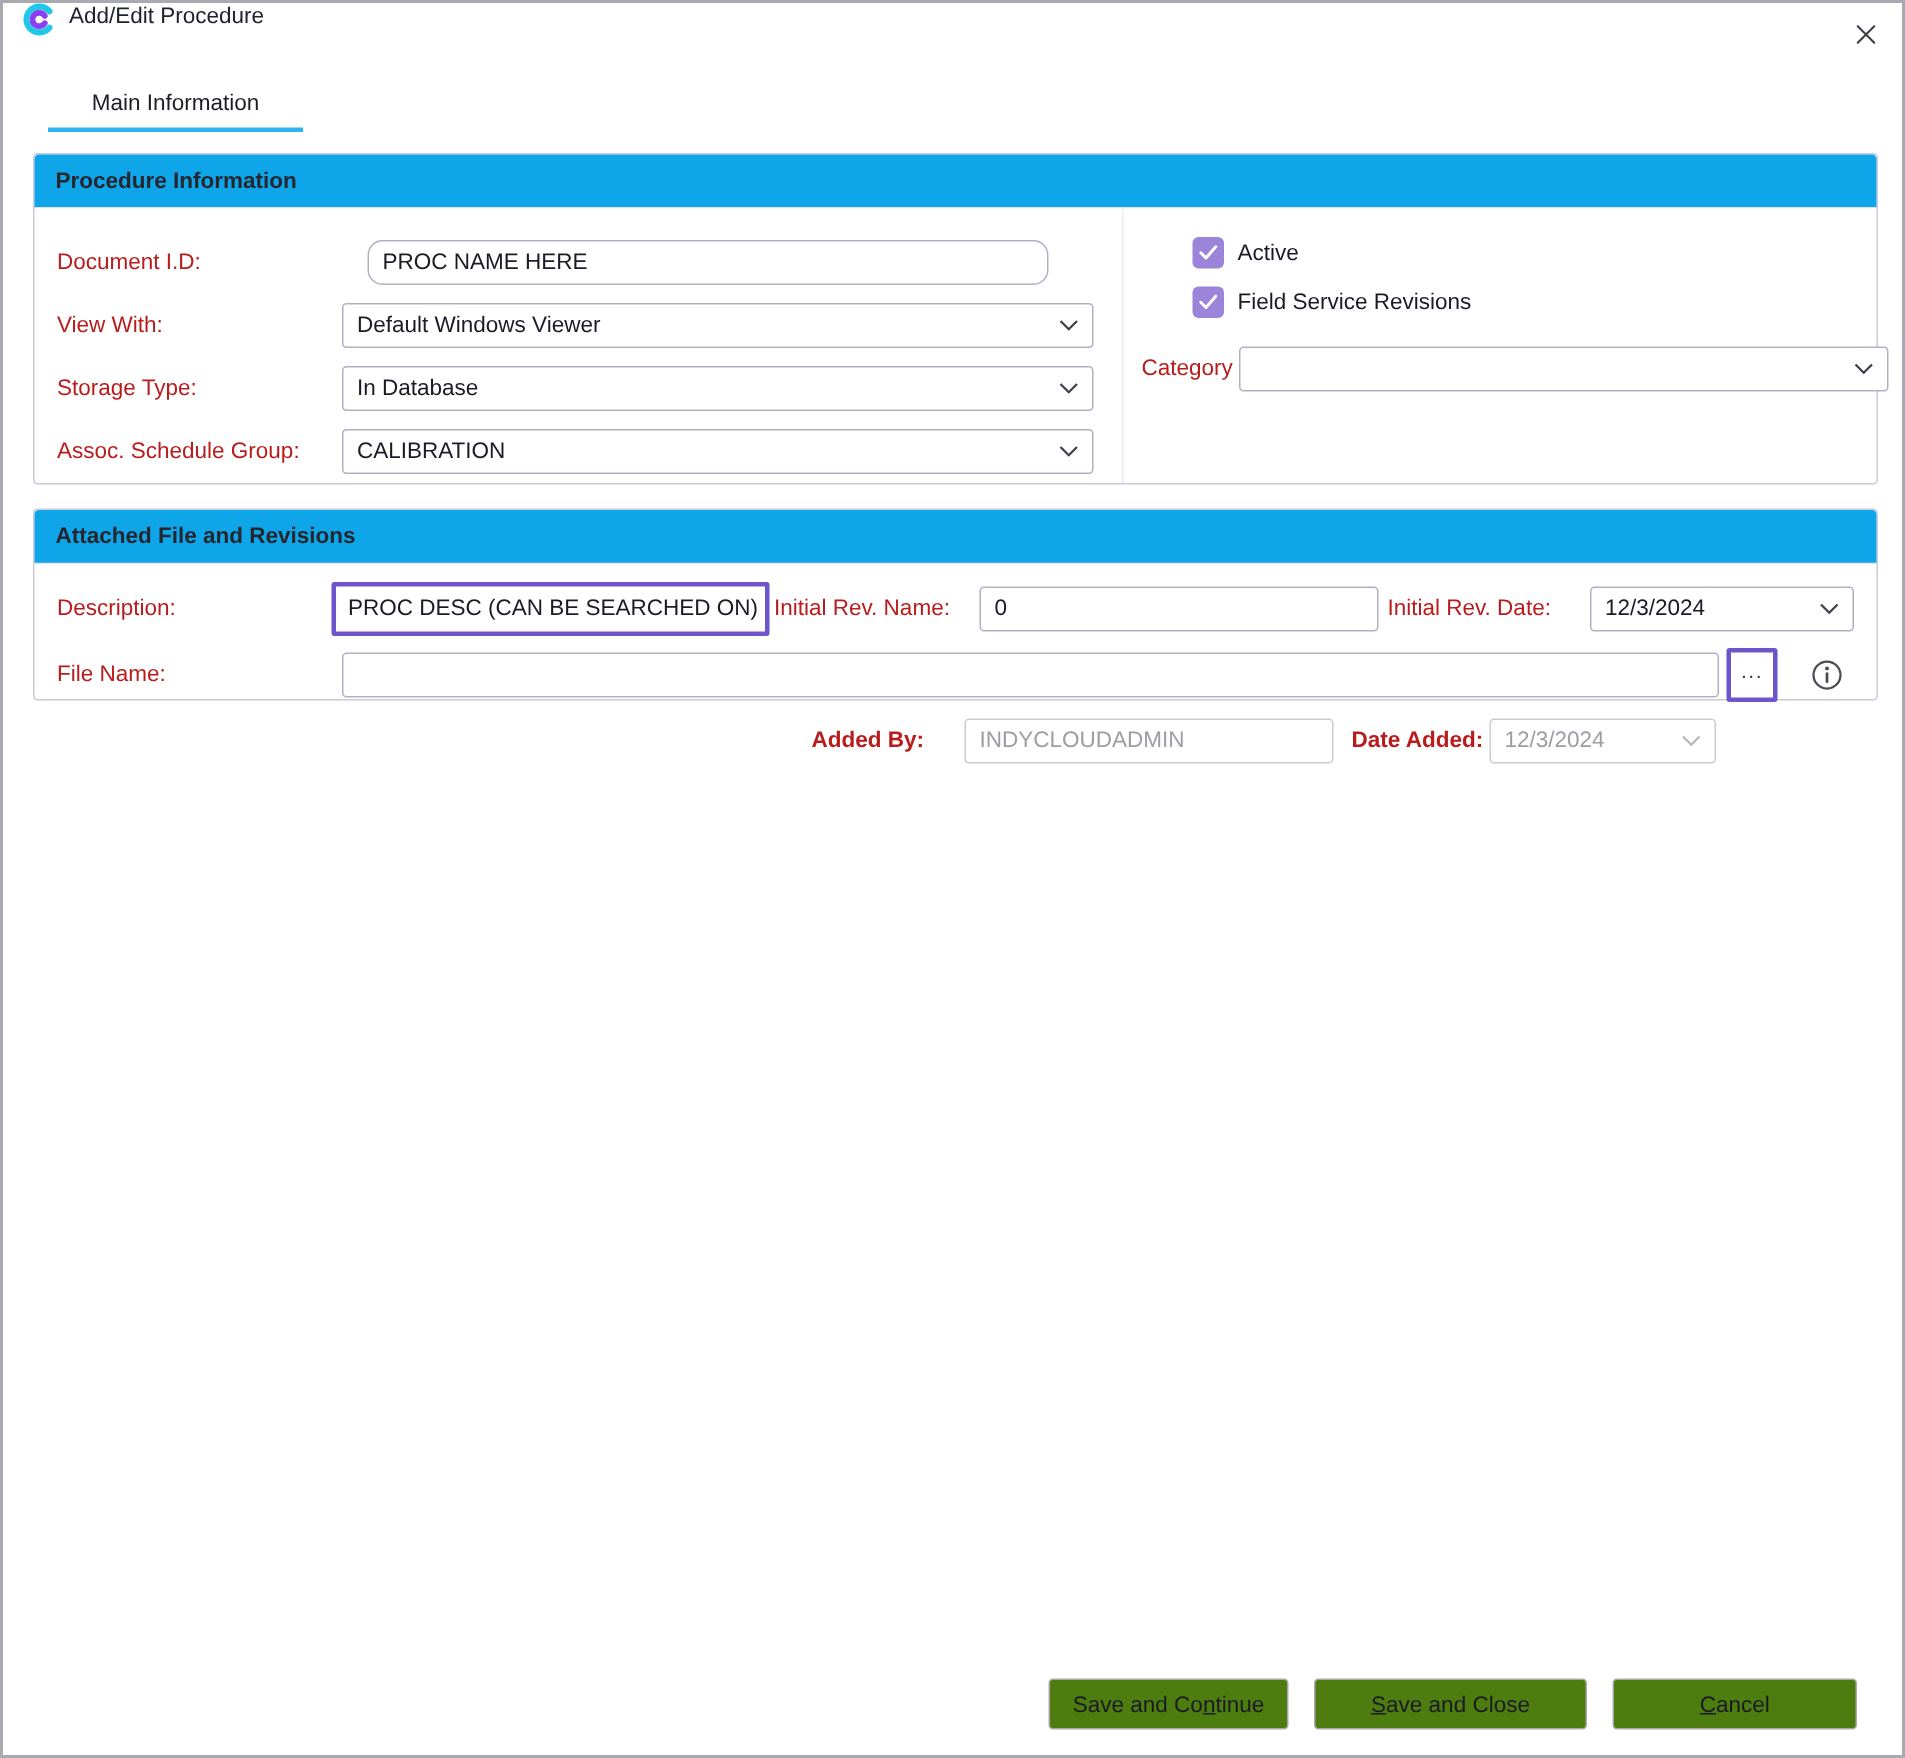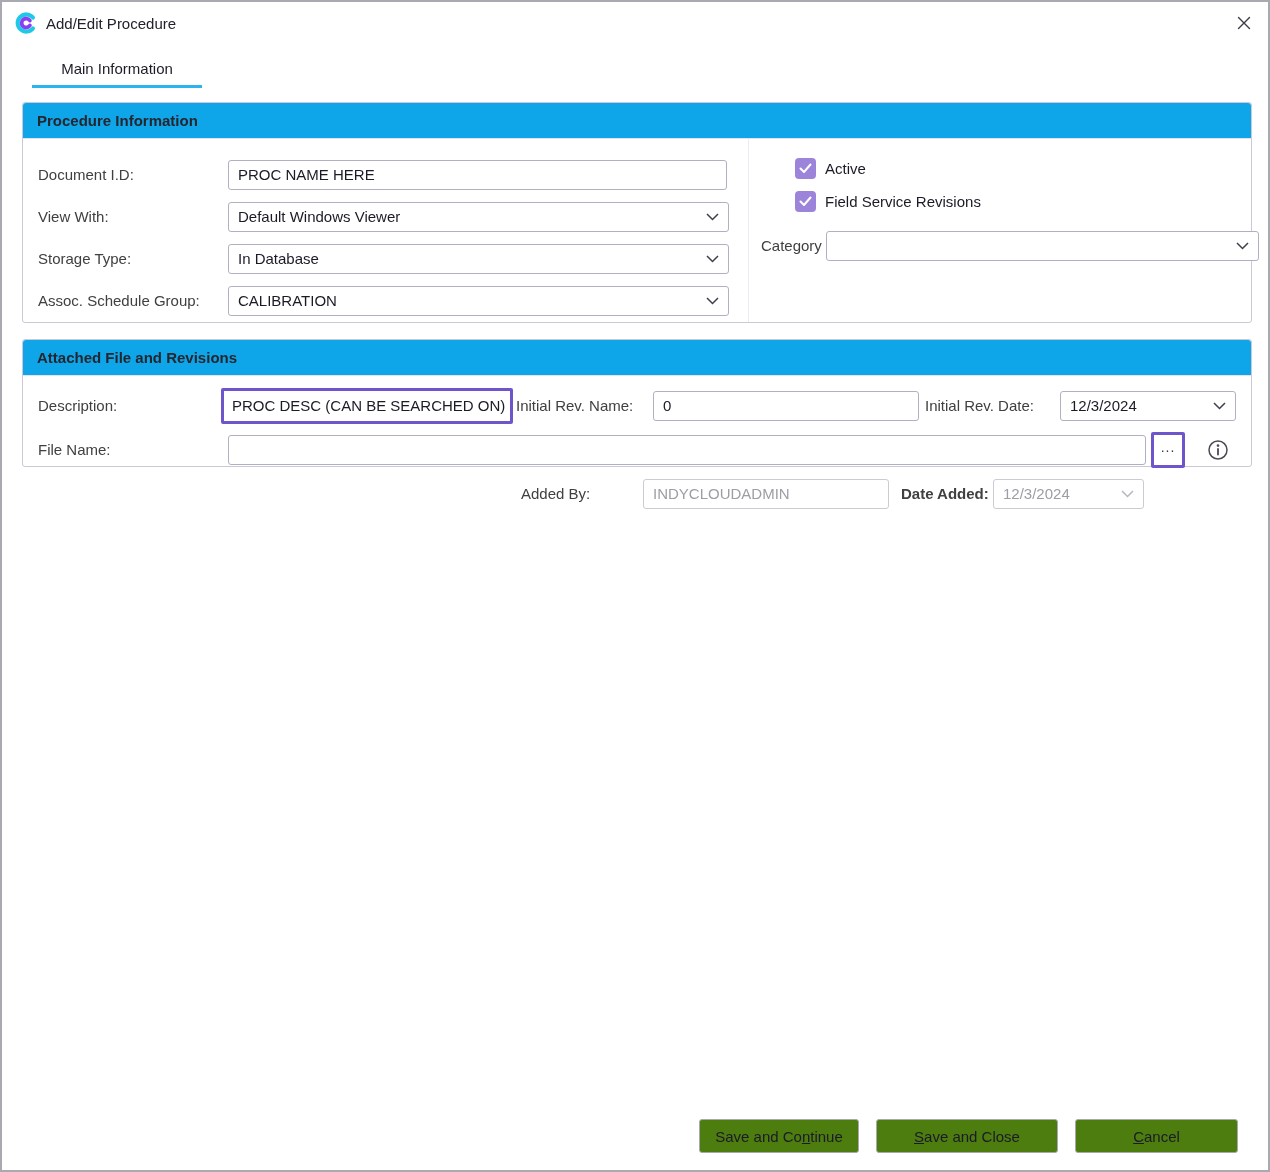--- a/index.html
+++ b/index.html
@@ -5,35 +5,35 @@
   * { box-sizing: border-box; }
   html,body { margin:0; padding:0; background:#e9e9ec; }
   body { font-family:"Liberation Sans","DejaVu Sans",sans-serif; font-size:15px; color:#1b1b26; }
 
   .window {
     position:relative; width:1270px; height:1172px; margin:0 auto;
     background:#ffffff; border:2px solid #a9a9b2;
   }
 
   
-  .titlebar { position:absolute; top:0; left:0; right:0; height:42px; display:flex; align-items:center; padding-left:13px; }
+  .titlebar { position:absolute; top:0; left:0; right:0; height:42px; display:flex; padding-left:13px; }
   .titlebar .logo { width:22px; height:22px; display:inline-flex; }
   .titlebar .title { margin-left:9px; font-size:15px; color:#22222c; }
   .close-btn { position:absolute; top:0; right:0; width:48px; height:42px; display:flex; align-items:center; justify-content:center; cursor:pointer; background:transparent; border:none; }
 
   
   .tab { position:absolute; top:58px; left:30px; width:170px; text-align:center; padding-bottom:8px; border-bottom:3px solid #2db3ef; font-size:15px; color:#1d1d28; cursor:default; }
 
   
   .group { position:absolute; left:20px; width:1230px; background:#fff; border:1px solid #ccc8d8; border-radius:3px; }
   .group-header { height:36px; background:#0ea5e9; border-bottom:1px solid #e6e2ef; border-radius:3px 3px 0 0; display:flex; align-items:center; padding:0 14px; font-weight:bold; color:#26262f; }
   #group-procedure { top:100px; height:221px; }
   #group-attached  { top:337px; height:128px; }
 
-  .lbl { position:absolute; height:30px; line-height:30px; color:#404040; white-space:nowrap; }
+  .lbl { position:absolute; height:30px; line-height:30px; color:#b91c1c; white-space:nowrap; }
   .ctl {
     position:absolute; height:30px; line-height:28px; background:#fff;
     border:1px solid #b3afc2; border-radius:3px; padding:0 9px;
     white-space:nowrap; overflow:hidden; cursor:text;
   }
   .dd { cursor:default; padding-right:28px; }
   .chev { position:absolute; right:9px; top:50%; transform:translateY(-50%); display:inline-flex; pointer-events:none; }
   .disabled { color:#9d9da6; border-color:#cbcbd2; cursor:default; }
 
   
@@ -85,21 +85,21 @@
     </button>
   </div>
 
   <div class="tab">Main Information</div>
 
   <div class="group" id="group-procedure">
     <div class="group-header">Procedure Information</div>
     <div class="right-panel"></div>
 
     <div class="lbl" style="left:15px; top:57px;">Document I.D:</div>
-    <div class="ctl" style="left:205px; top:57px; width:499px;">PROC NAME HERE</div>
+    <div class="ctl" style="left:222px; top:57px; width:454px;border-radius:10px;">PROC NAME HERE</div>
 
     <div class="lbl" style="left:15px; top:99px;">View With:</div>
     <div class="ctl dd" style="left:205px; top:99px; width:501px;">
       <span>Default Windows Viewer</span>
       <span class="chev">
           <svg width="13" height="8" viewBox="0 0 13 8">
             <path d="M1 1 L6.5 6.5 L12 1" fill="none" stroke="#3f3f4a" stroke-width="1.5"></path>
           </svg>
         </span>
     </div>
@@ -176,21 +176,21 @@
     <div class="ctl" style="left:205px; top:95px; width:918px;"></div>
     <div class="annot browse-btn" style="left:1128px; top:92px;">...</div>
     <span class="info-icon" style="left:1184px; top:99px;">
       <svg viewBox="0 0 22 22" width="22" height="22">
         <circle cx="11" cy="11" r="9" fill="none" stroke="#4a4a55" stroke-width="1.5"></circle>
         <line x1="11" y1="10" x2="11" y2="15.5" stroke="#4a4a55" stroke-width="1.8" stroke-linecap="round"></line>
         <circle cx="11" cy="6.6" r="1.3" fill="#4a4a55"></circle>
       </svg>
     </span>
 
-    <div class="lbl" style="left:498px; top:139px; width:115px; text-align:left; font-weight:normal;">Added By:</div>
+    <div class="lbl" style="left:498px; top:139px; width:115px; text-align:center; font-weight:bold;">Added By:</div>
     <div class="ctl disabled" style="left:620px; top:139px; width:246px;">INDYCLOUDADMIN</div>
 
     <div class="lbl" style="left:878px; top:139px; font-weight:bold;">Date Added:</div>
     <div class="ctl dd disabled" style="left:970px; top:139px; width:151px;">
       <span>12/3/2024</span>
       <span class="chev">
           <svg width="13" height="8" viewBox="0 0 13 8">
             <path d="M1 1 L6.5 6.5 L12 1" fill="none" stroke="#b7b7bf" stroke-width="1.5"></path>
           </svg>
         </span>

